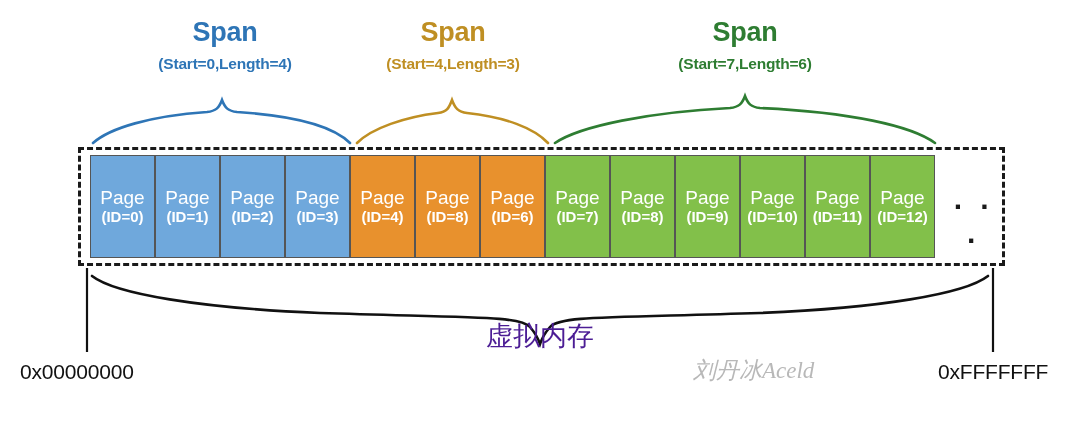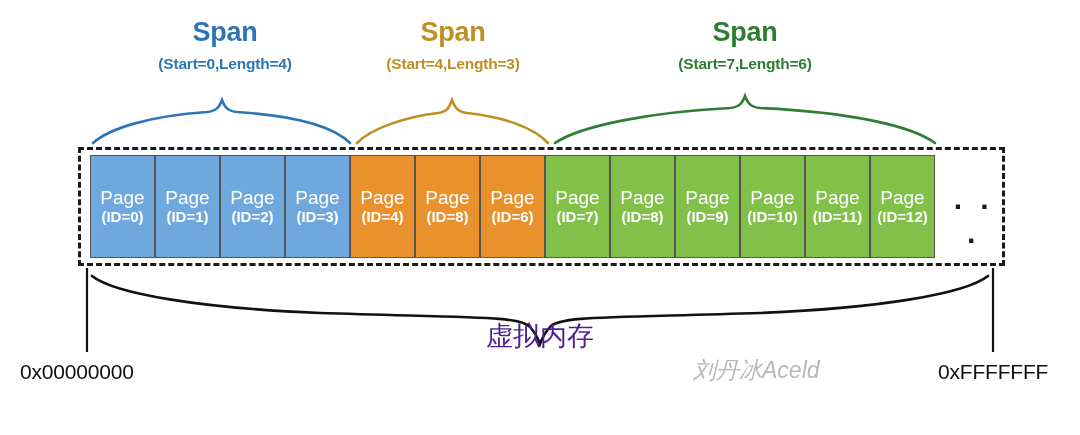--- a/index.html
+++ b/index.html
@@ -119,21 +119,21 @@
   #addr-low  { left: 20px; }
   #addr-high { left: 938px; }
 
   #watermark {
     position: absolute;
     left: 693px;
     top: 355px;
     font-size: 23px;
     color: #b8b8b8;
     font-style: italic;
-    font-family: Liberation Sans, sans-serif;
+    font-family: Liberation Serif, serif;
     user-select: none;
     white-space: nowrap;
   }
 </style>
 </head>
 <body>
 
 <div id="canvas">
 
   <div class="span-label" id="span-label-0" style="left: 100px; top: 18px; width: 250px; color: rgb(46, 117, 182);">

